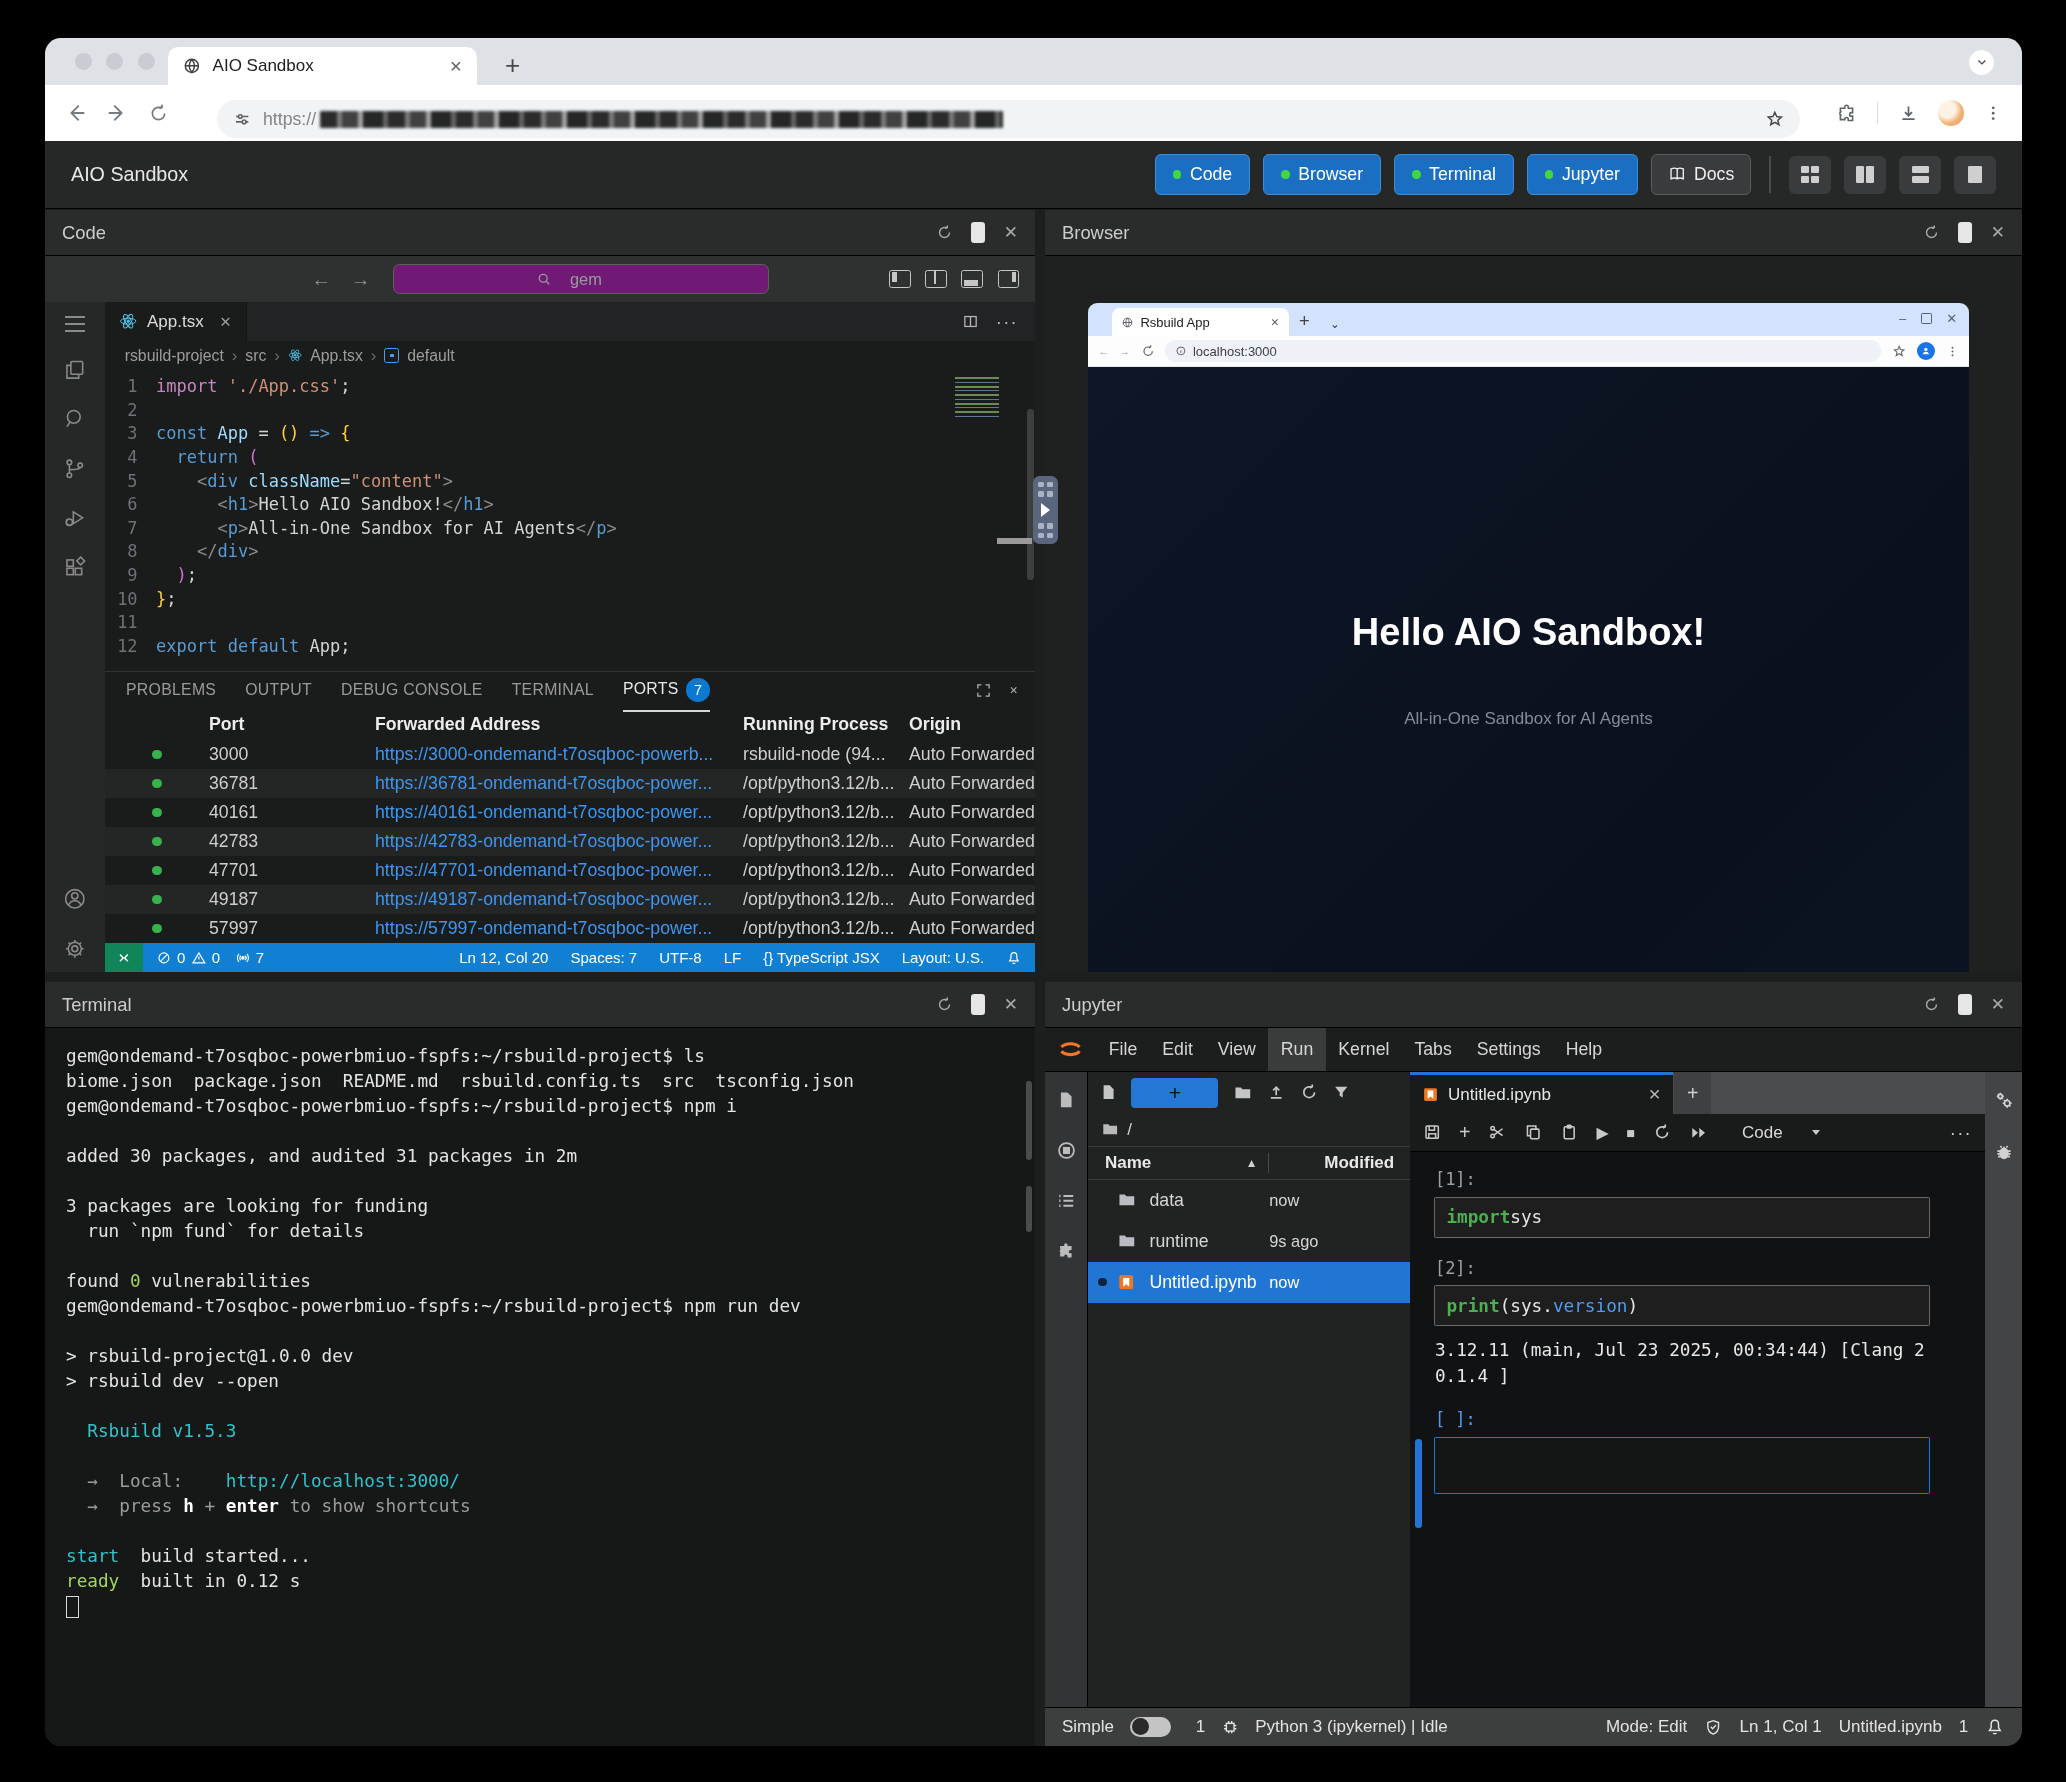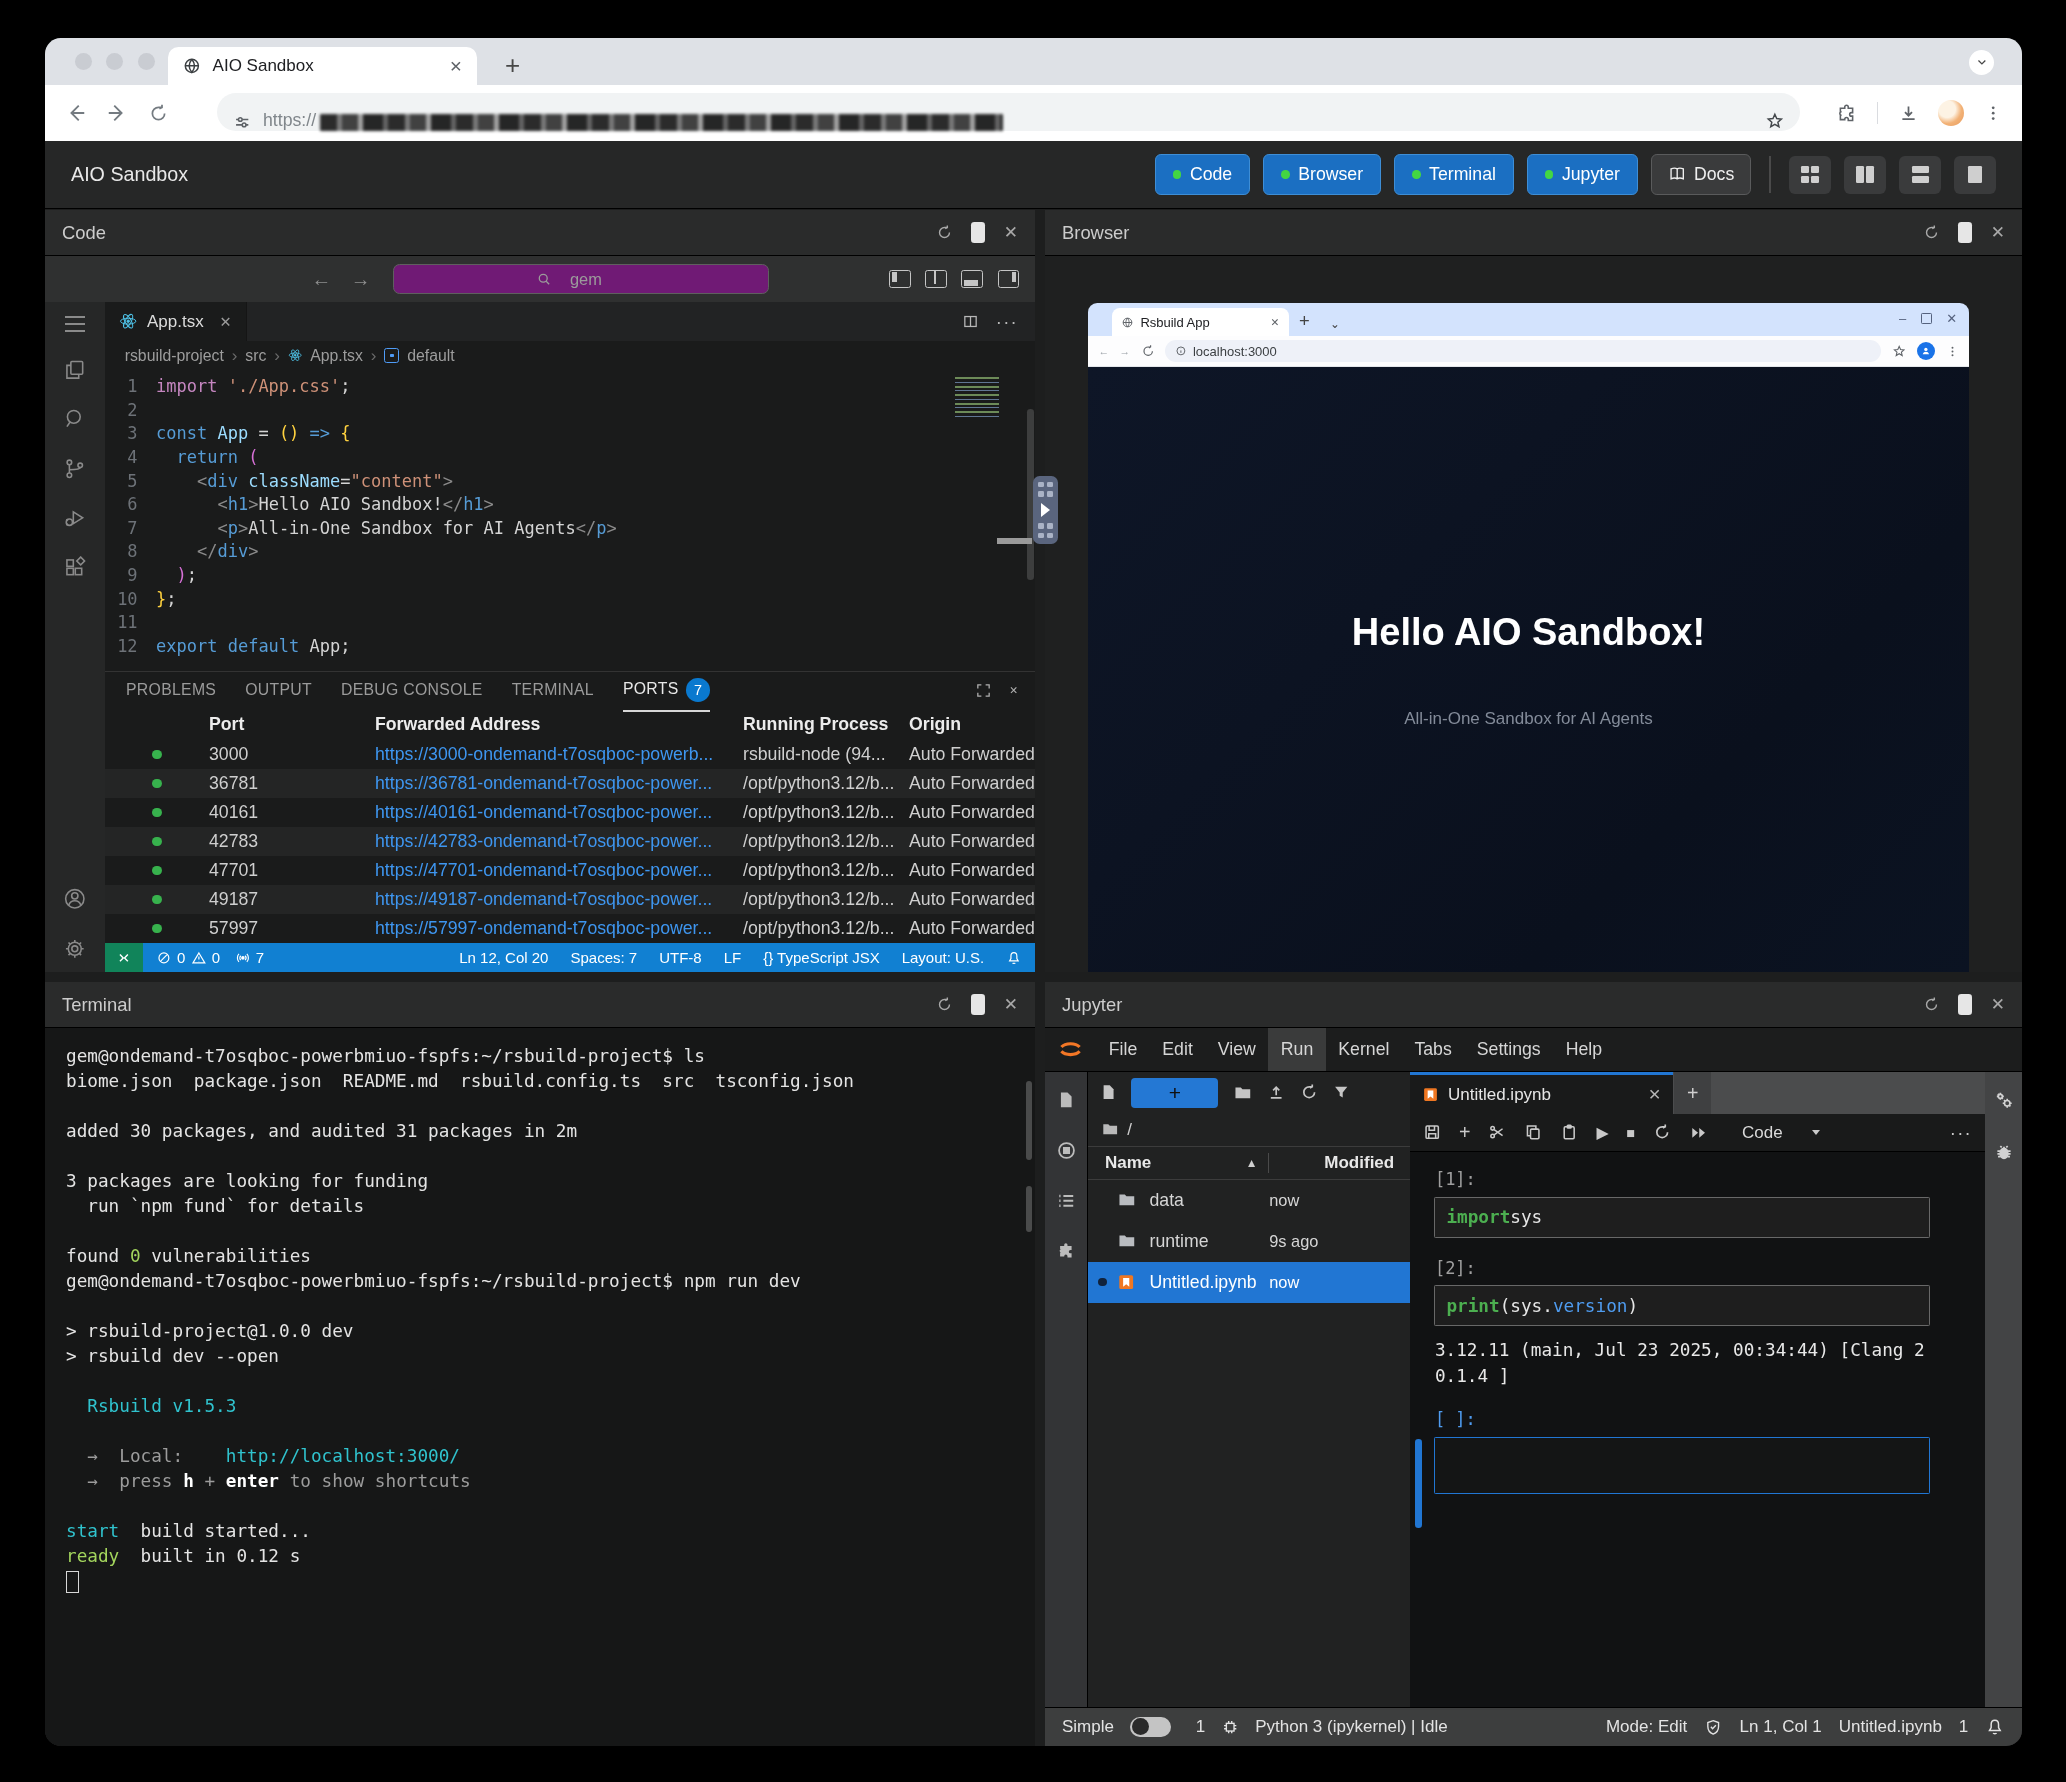--- a/index.html
+++ b/index.html
@@ -11,21 +11,21 @@
   .window{position:absolute;left:45px;top:38px;width:1977px;height:1708px;border-radius:15.8px;overflow:hidden;background:#1d1e1e;}
   .tabstrip{height:47px;background:#dee1e6;position:relative;}
   .lights{position:absolute;left:30px;top:15px;display:flex;gap:14.4px;}
   .light{width:17px;height:17px;border-radius:50%;background:#c9ccd2;}
   .ctab{position:absolute;left:123px;top:9.2px;width:309px;height:38px;background:#fff;border-radius:10.5px 10.5px 0 0;display:flex;align-items:center;padding:0 14.4px;box-sizing:border-box;}
   .ctab .title{font-size:17px;color:#202124;margin-left:10.5px;flex:1;}
   .newtab{position:absolute;left:460px;top:14.4px;font-size:26px;color:#474747;font-weight:300;line-height:26px;}
   .tabsearch{position:absolute;right:27.6px;top:11.8px;width:25px;height:25px;border-radius:50%;background:#fff;display:flex;align-items:center;justify-content:center;color:#474747;}
   .urlrow{height:56px;background:#fff;display:flex;align-items:center;position:relative;}
   .navic{color:#747b81;margin-left:19.7px;}
-  .omnibox{position:absolute;left:172px;top:8px;width:1583px;height:38px;border-radius:19px;background:#f1f3f4;display:flex;align-items:flex-end;padding:0 15.8px;box-sizing:border-box;}
+  .omnibox{position:absolute;left:172px;top:15px;width:1583px;height:38px;border-radius:19px;background:#f1f3f4;display:flex;align-items:center;padding:0 15.8px;box-sizing:border-box;}
   .scheme{font-size:17.7px;color:#80868b;margin-left:11.8px;white-space:pre;}
   .redact{height:17px;flex:0 0 683px;margin-left:3.9px;border-radius:1.3px;opacity:.9;filter:blur(1.6px);
     background:repeating-linear-gradient(90deg,#161616 0 17px,#6d6d6d 17px 22px,#2e2e2e 22px 38px,#9a9a9a 38px 43px,#101010 43px 63px,#555 63px 68px);}
   .urlicons{position:absolute;right:19.7px;top:0;height:56px;display:flex;align-items:center;gap:19.7px;color:#5f6368;}
   .sepv{width:1.3px;height:22px;background:#dadce0;}
   .avatar{width:26px;height:26px;border-radius:50%;background:radial-gradient(circle at 35% 35%,#fdf3e4 0 35%,#f2b277 60%,#e8985a);}
 
   
   .apphead{height:68px;background:#262727;display:flex;align-items:center;padding:0 26px;border-bottom:1.3px solid #000;box-sizing:border-box;}
   .apptitle{font-size:19.7px;color:#e8e8e8;}
@@ -693,20 +693,21 @@
               </svg>
             </span>
           <span class="restorebox"></span>
           <span class="xg">✕</span>
         </span>
       </div>
       <div class="termbody">
         <div>
             <div class="tline"><span class="t-d">gem@ondemand-t7osqboc-powerbmiuo-fspfs:~/rsbuild-project$ ls</span></div>
             <div class="tline"><span class="t-d">biome.json  package.json  README.md  rsbuild.config.ts  src  tsconfig.json</span></div>
+            <div class="tline"><span class="t-d">gem@ondemand-t7osqboc-powerbmiuo-fspfs:~/rsbuild-project$ npm i</span></div>
             <div class="tline"></div>
             <div class="tline"><span class="t-d">added 30 packages, and audited 31 packages in 2m</span></div>
             <div class="tline"></div>
             <div class="tline"><span class="t-d">3 packages are looking for funding</span></div>
             <div class="tline"><span class="t-d">  run `npm fund` for details</span></div>
             <div class="tline"></div>
             <div class="tline"><span class="t-d">found </span><span class="t-g">0</span><span class="t-d"> vulnerabilities</span></div>
             <div class="tline"><span class="t-d">gem@ondemand-t7osqboc-powerbmiuo-fspfs:~/rsbuild-project$ npm run dev</span></div>
             <div class="tline"></div>
             <div class="tline"><span class="t-d">&gt; rsbuild-project@1.0.0 dev</span></div>

